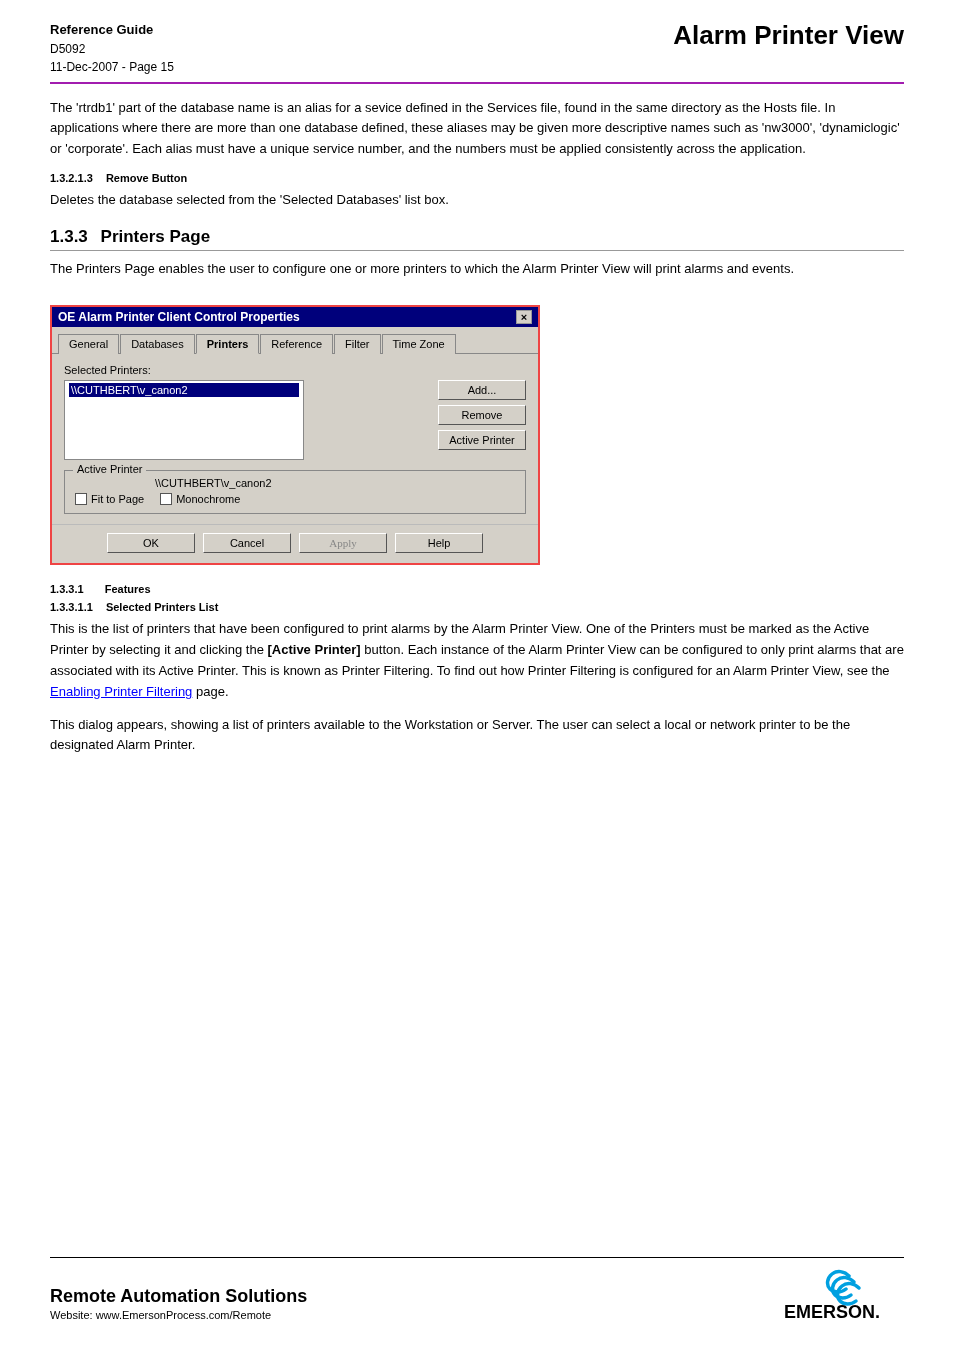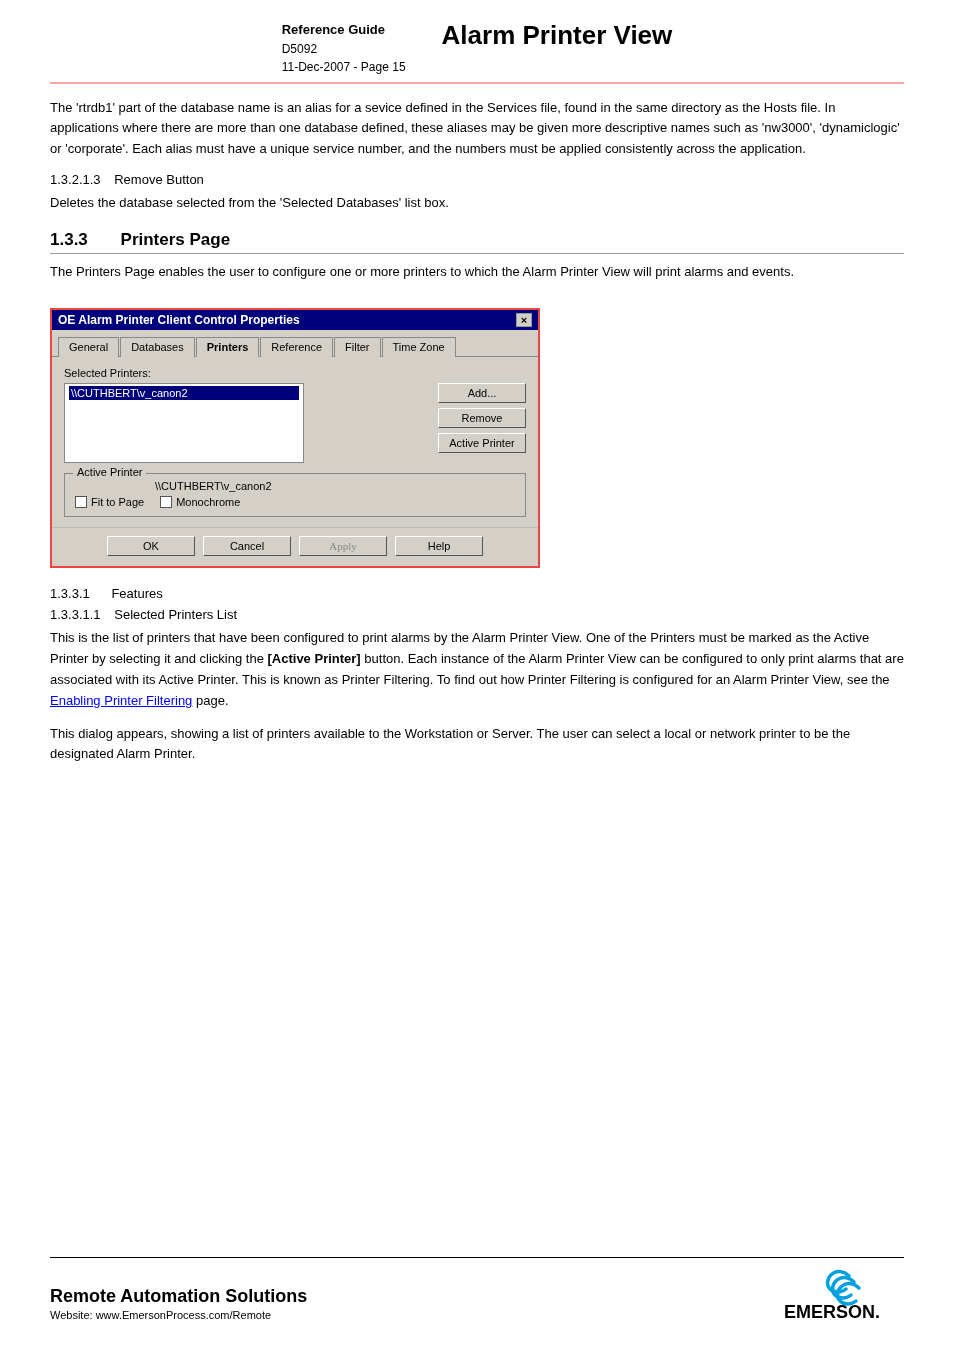--- a/index.html
+++ b/index.html
@@ -17,23 +17,23 @@
       width: 954px;
       min-height: 1351px;
       padding: 20px 50px 30px 50px;
       background: #fff;
       position: relative;
     }
 
     
     .header {
       display: flex;
-      justify-content: center;
+      justify-content: space-between;
       align-items: flex-start;
-      border-bottom: 2px solid #fca5a5;
+      border-bottom: 2px solid #a21caf;
       padding-bottom: 6px;
       margin-bottom: 14px;
       gap: 36px;
     }
     .header-left {
       font-size: 12px;
       line-height: 1.5;
     }
     .header-left .ref-title {
       font-weight: bold;
@@ -47,22 +47,22 @@
 
     
     .body-text {
       font-size: 13px;
       line-height: 1.6;
       margin-bottom: 12px;
     }
 
     
     .section-heading-minor {
-      font-size: 13px;
-      font-weight: normal;
+      font-size: 11px;
+      font-weight: bold;
       margin-bottom: 6px;
     }
 
     .section-heading-major {
       font-size: 17px;
       font-weight: bold;
       border-bottom: 1px solid #999;
       padding-bottom: 3px;
       margin-top: 16px;
       margin-bottom: 8px;
@@ -316,21 +316,21 @@
   
   <div class="section-heading-minor">
     <span>1.3.2.1.3</span>
     <span style="margin-left:10px;">Remove Button</span>
   </div>
   <p class="body-text">Deletes the database selected from the 'Selected Databases' list box.</p>
 
   
   <div class="section-heading-major">
     <span>1.3.3</span>
-    <span style="margin-left:28px;">Printers Page</span>
+    <span style="margin-left:8px;">Printers Page</span>
   </div>
   <p class="body-text">The Printers Page enables the user to configure one or more printers to which the Alarm Printer View will print alarms and events.</p>
 
   
   <div class="dialog-wrapper">
     <div class="dialog">
 
       <div class="dialog-titlebar">
         <span>OE Alarm Printer Client Control Properties</span>
         <div class="dialog-titlebar-close">×</div>

